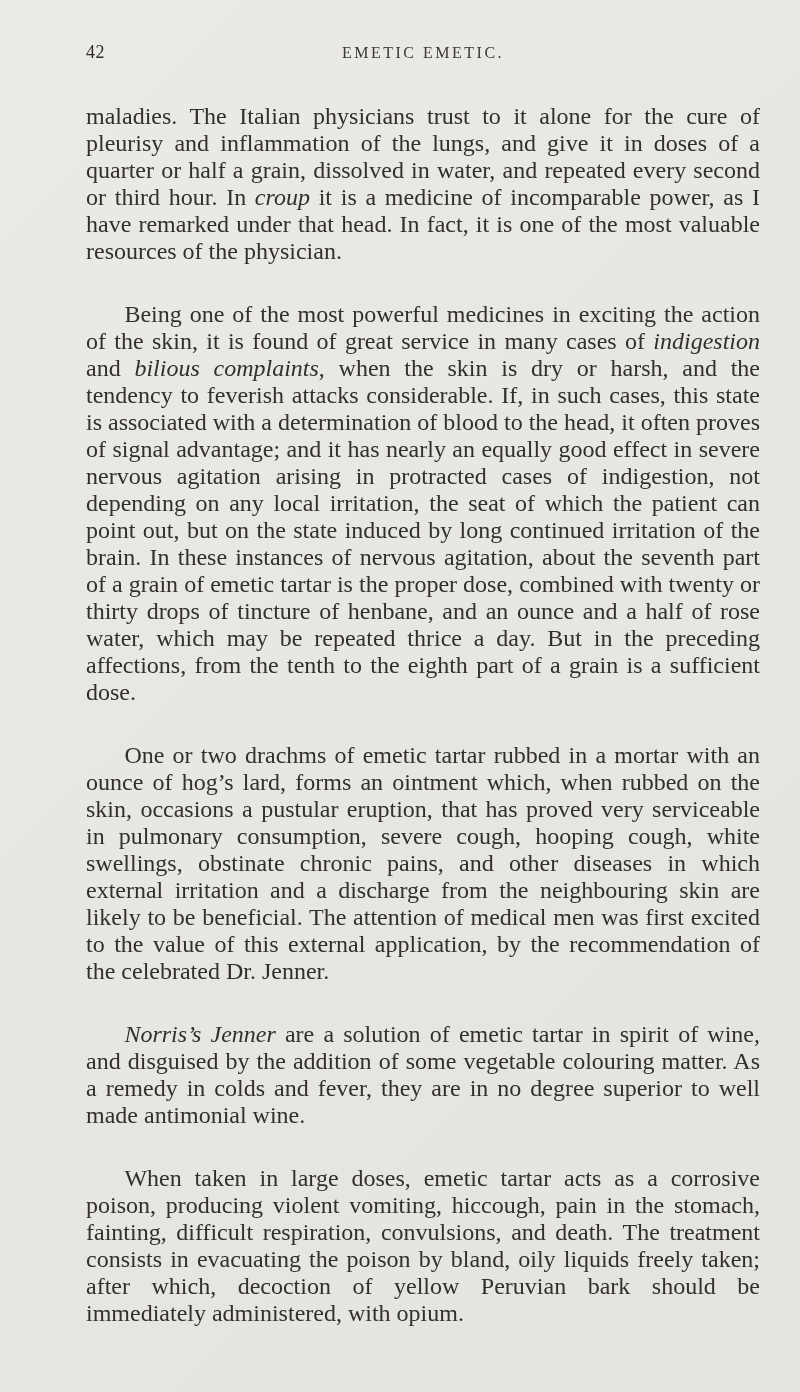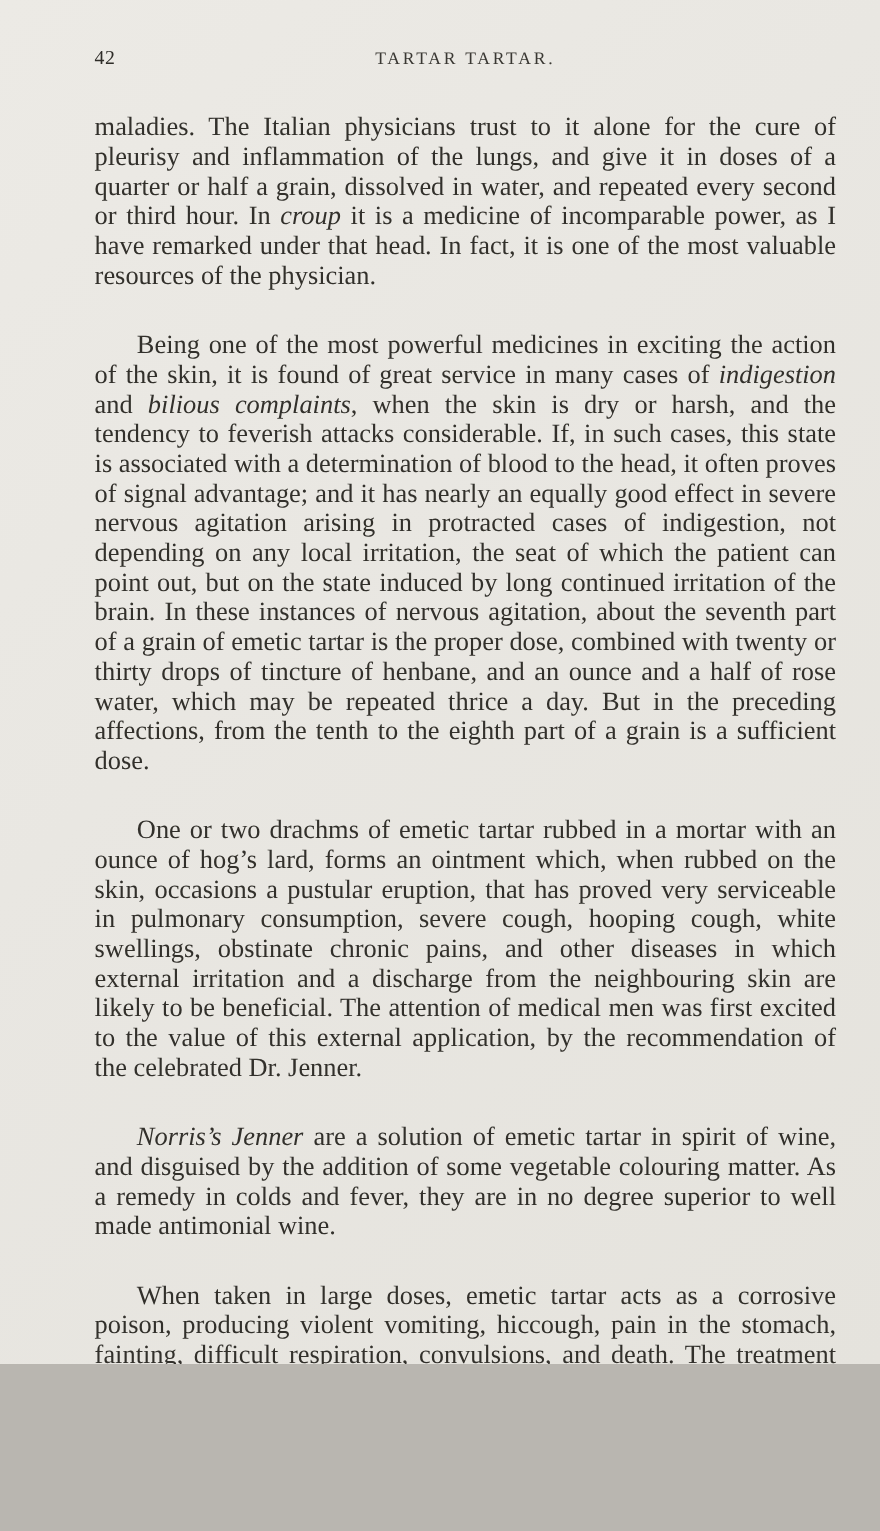--- a/index.html
+++ b/index.html
@@ -6,21 +6,21 @@
     margin: 0;
     padding: 0;
   }
   body {
     background: #b9b6b0;
     font-family: "Liberation Serif", "DejaVu Serif", serif;
   }
   .page {
     position: relative;
     width: 800px;
-    height: 1240px;
+    height: 1392px;
     margin: 0 auto;
     box-sizing: border-box;
     background: linear-gradient(135deg, #eceae5 0%, #e9e7e2 40%, #e5e3dd 100%);
     color: #2e2c28;
     padding: 42px 40px 40px 86px;
     overflow: hidden;
   }
   .running-head {
     display: grid;
     grid-template-columns: 1fr auto 1fr;
@@ -58,21 +58,21 @@
   .body-text i {
     font-style: italic;
   }
 </style>
 </head>
 <body>
 
 <div class="page">
   <div class="running-head">
     <span class="page-number">42</span>
-    <span class="running-title">TARTAR TARTAR.</span>
+    <span class="running-title">EMETIC EMETIC.</span>
     <span class="head-spacer"></span>
   </div>
 
   <div class="body-text">
       <p class=""><span>maladies. The Italian physicians trust to it alone for the cure of pleurisy and inflammation of the lungs, and give it in doses of a quarter or half a grain, dissolved in water, and repeated every second or third hour. In </span><i>croup</i><span> it is a medicine of incomparable power, as I have remarked under that head. In fact, it is one of the most valuable resources of the physician.</span></p>
       <p class="indent"><span>Being one of the most powerful medicines in exciting the action of the skin, it is found of great service in many cases of </span><i>indigestion</i><span> and </span><i>bilious complaints</i><span>, when the skin is dry or harsh, and the tendency to feverish attacks considerable. If, in such cases, this state is associated with a determination of blood to the head, it often proves of signal advantage; and it has nearly an equally good effect in severe nervous agitation arising in protracted cases of indigestion, not depending on any local irritation, the seat of which the patient can point out, but on the state induced by long continued irritation of the brain. In these instances of nervous agitation, about the seventh part of a grain of emetic tartar is the proper dose, combined with twenty or thirty drops of tincture of henbane, and an ounce and a half of rose water, which may be repeated thrice a day. But in the preceding affections, from the tenth to the eighth part of a grain is a sufficient dose.</span></p>
       <p class="indent"><span>One or two drachms of emetic tartar rubbed in a mortar with an ounce of hog’s lard, forms an ointment which, when rubbed on the skin, occasions a pustular eruption, that has proved very serviceable in pulmonary consumption, severe cough, hooping cough, white swellings, obstinate chronic pains, and other diseases in which external irritation and a discharge from the neighbouring skin are likely to be beneficial. The attention of medical men was first excited to the value of this external application, by the recommendation of the celebrated Dr. Jenner.</span></p>
       <p class="indent"><i>Norris’s Jenner</i><span> are a solution of emetic tartar in spirit of wine, and disguised by the addition of some vegetable colouring matter. As a remedy in colds and fever, they are in no degree superior to well made antimonial wine.</span></p>
       <p class="indent"><span>When taken in large doses, emetic tartar acts as a corrosive poison, producing violent vomiting, hiccough, pain in the stomach, fainting, difficult respiration, convulsions, and death. The treatment consists in evacuating the poison by bland, oily liquids freely taken; after which, decoction of yellow Peruvian bark should be immediately administered, with opium.</span></p>
     </div>

